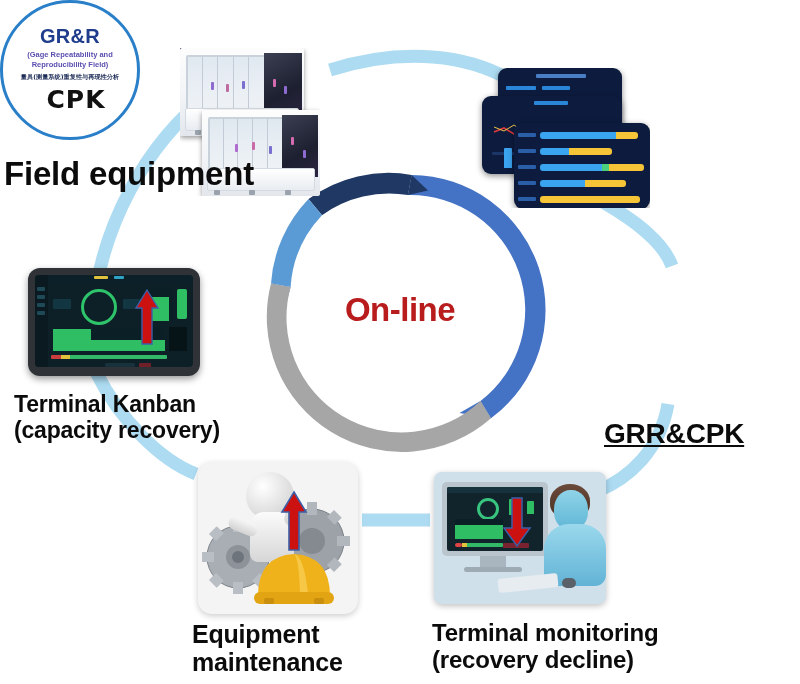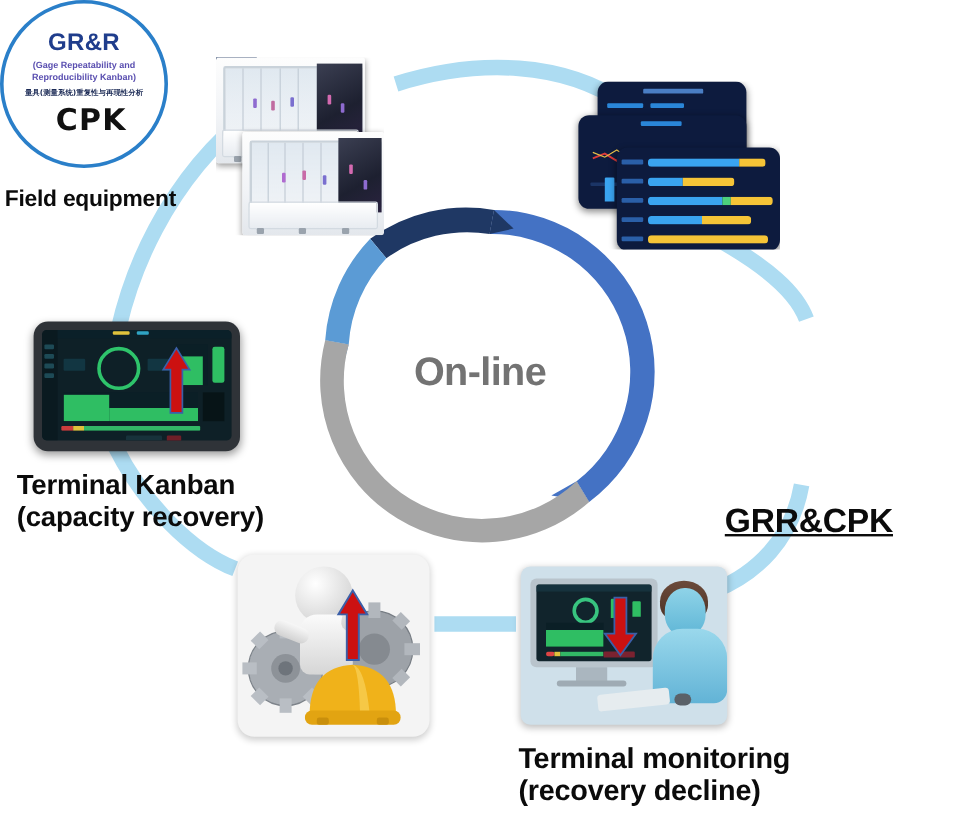--- a/index.html
+++ b/index.html
@@ -4,35 +4,35 @@
 <style>
   html,body{margin:0;padding:0;background:#ffffff;}
   body{width:800px;height:684px;position:relative;overflow:hidden;
        font-family:"Liberation Sans",sans-serif;}
   .stage{position:absolute;inset:0;}
 
   
   .label{position:absolute;font-weight:bold;color:#0b0b0b;line-height:1.12;
          letter-spacing:-.2px;white-space:pre-line;}
 
-  #lbl-field{left:4px;top:156px;font-size:19px;}
+  #lbl-field{left:4px;top:156px;font-size:33px;}
   #lbl-realtime{left:662px;top:148px;font-size:24px;text-align:left;}
   #lbl-grr{left:604px;top:418px;font-size:28px;text-decoration:underline;}
   #lbl-kanban{left:14px;top:392px;font-size:23px;}
   #lbl-maint{left:192px;top:620px;font-size:25px;}
   #lbl-termmon{left:432px;top:620px;font-size:24px;}
 
   
   .arcs{position:absolute;left:0;top:0;width:800px;height:684px;}
 
   
   .donut{position:absolute;left:248px;top:158px;width:304px;height:304px;}
   .center-text{position:absolute;left:248px;top:158px;width:304px;height:304px;
       display:flex;flex-direction:column;align-items:center;justify-content:center;
-      text-align:center;color:#737373;font-weight:bold;font-size:33px;line-height:1.28;
+      text-align:center;color:#b91c1c;font-weight:bold;font-size:33px;line-height:1.28;
       letter-spacing:-.5px;pointer-events:none;}
 
   
   .card{position:absolute;overflow:hidden;}
 
   
   #photo-field{left:180px;top:48px;width:140px;height:148px;}
   .machine{position:absolute;border-radius:2px;background:
       linear-gradient(180deg,#fdfdfd 0%,#f2f4f7 55%,#e3e7ec 100%);
       box-shadow:0 2px 5px rgba(0,0,0,.4);overflow:hidden;}
@@ -257,21 +257,21 @@
       <div class="dtxt" style="left:4px;top:74px;width:18px;background:#2a5fa8"></div>
       <div class="bar-row" style="left:26px;top:73px;width:100px;">
         <div class="bar-yellow" style="width:100%"></div>
       </div>
     </div>
   </div>
 
   <div id="photo-grr">
     <div class="grr-title">GR&amp;R</div>
     <div class="grr-sub" style="white-space:pre-line">(Gage Repeatability and
-Reproducibility Kanban)</div>
+Reproducibility Field)</div>
     <div class="grr-cn">量具(测量系统)重复性与再现性分析</div>
     <div class="grr-cpk">CPK</div>
   </div>
   <div class="label" id="lbl-grr">GRR&amp;CPK</div>
 
   <div class="card" id="photo-term">
     <div class="monitor">
       <div class="monscreen">
         <div class="ktop" style="left:0;right:0;top:0;height:6px;background:#16323d"></div>
         <div class="kgauge" style="left:30px;top:11px;width:16px;height:16px;border-color:#38c47f"></div>
@@ -347,20 +347,22 @@
       <path d="M 14 2 L 26 22 L 19 22 L 19 60 L 9 60 L 9 22 L 2 22 Z" fill="#CC1111" stroke="#3b5fa8" stroke-width="1.6"></path>
     </svg>
     <svg class="helmet" style="left:56px;top:84px;width:80px;height:62px" viewBox="0 0 80 62">
       <path d="M 4 50 Q 4 10 40 8 Q 76 10 76 50 Z" fill="#f0b21a"></path>
       <path d="M 40 8 Q 50 10 54 48 L 46 48 Q 45 12 40 8 Z" fill="#f8cf55" opacity=".75"></path>
       <rect x="0" y="46" width="80" height="12" rx="6" fill="#e2a412"></rect>
       <rect x="10" y="52" width="10" height="6" rx="2" fill="#c98f0c"></rect>
       <rect x="60" y="52" width="10" height="6" rx="2" fill="#c98f0c"></rect>
     </svg>
   </div>
+  <div class="label" id="lbl-maint">Equipment
+maintenance</div>
 
   <div class="card" id="photo-kanban">
     <div class="screen">
       <div class="kside">
         <div class="dtxt" style="left:2px;top:12px;width:8px;background:#1d4a56"></div>
         <div class="dtxt" style="left:2px;top:20px;width:8px;background:#1d4a56"></div>
         <div class="dtxt" style="left:2px;top:28px;width:8px;background:#1d4a56"></div>
         <div class="dtxt" style="left:2px;top:36px;width:8px;background:#1d4a56"></div>
       </div>
       <div class="ktop">

